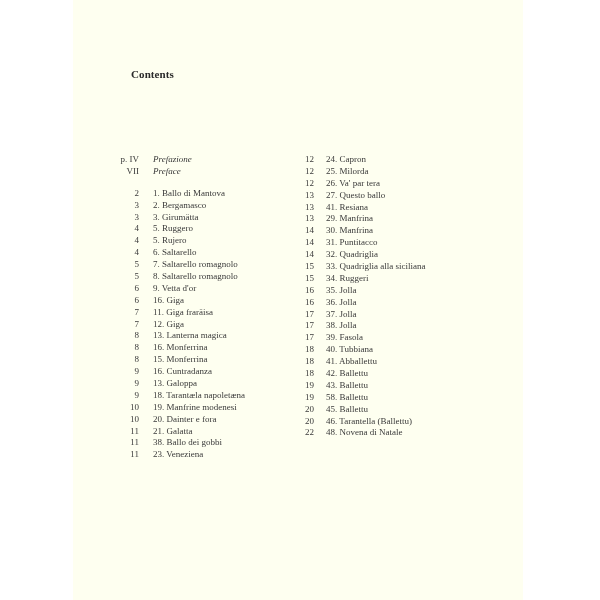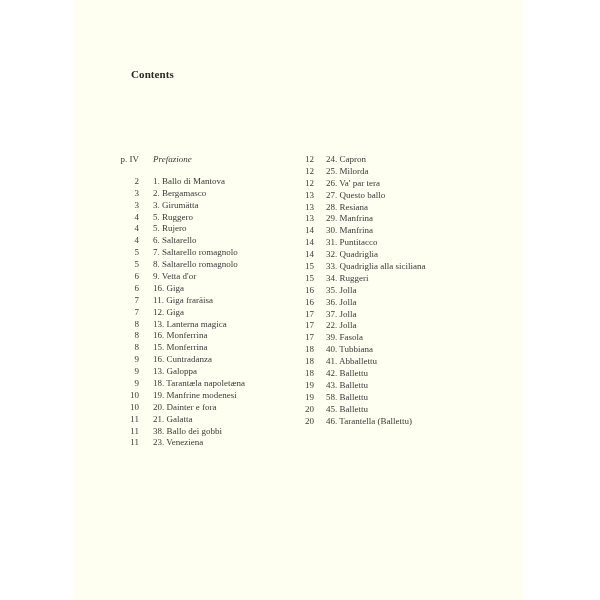--- a/index.html
+++ b/index.html
@@ -29,20 +29,24 @@
 <body>
 
 <div class="page">
   <div class="heading">Contents</div>
 
   <div class="col col-left">
     <div class="row front">
       <span class="pg">p. IV</span>
       <span class="title">Prefazione</span>
     </div>
+    <div class="row front">
+      <span class="pg">VII</span>
+      <span class="title">Preface</span>
+    </div>
     <div class="gap"></div>
     <div id="left-list">
         <div class="row">
           <span class="pg">2</span>
           <span class="title">1. Ballo di Mantova</span>
         </div>
         <div class="row">
           <span class="pg">3</span>
           <span class="title">2. Bergamasco</span>
         </div>
@@ -146,21 +150,21 @@
         <div class="row">
           <span class="pg">12</span>
           <span class="title">26. Va' par tera</span>
         </div>
         <div class="row">
           <span class="pg">13</span>
           <span class="title">27. Questo ballo</span>
         </div>
         <div class="row">
           <span class="pg">13</span>
-          <span class="title">28. Resiana</span>
+          <span class="title">41. Resiana</span>
         </div>
         <div class="row">
           <span class="pg">13</span>
           <span class="title">29. Manfrina</span>
         </div>
         <div class="row">
           <span class="pg">14</span>
           <span class="title">30. Manfrina</span>
         </div>
         <div class="row">
@@ -186,21 +190,21 @@
         <div class="row">
           <span class="pg">16</span>
           <span class="title">36. Jolla</span>
         </div>
         <div class="row">
           <span class="pg">17</span>
           <span class="title">37. Jolla</span>
         </div>
         <div class="row">
           <span class="pg">17</span>
-          <span class="title">22. Jolla</span>
+          <span class="title">38. Jolla</span>
         </div>
         <div class="row">
           <span class="pg">17</span>
           <span class="title">39. Fasola</span>
         </div>
         <div class="row">
           <span class="pg">18</span>
           <span class="title">40. Tubbiana</span>
         </div>
         <div class="row">
@@ -219,16 +223,20 @@
           <span class="pg">19</span>
           <span class="title">58. Ballettu</span>
         </div>
         <div class="row">
           <span class="pg">20</span>
           <span class="title">45. Ballettu</span>
         </div>
         <div class="row">
           <span class="pg">20</span>
           <span class="title">46. Tarantella (Ballettu)</span>
+        </div>
+        <div class="row">
+          <span class="pg">22</span>
+          <span class="title">48. Novena di Natale</span>
         </div>
       </div>
   </div>
 </div>
 
 </body></html>

